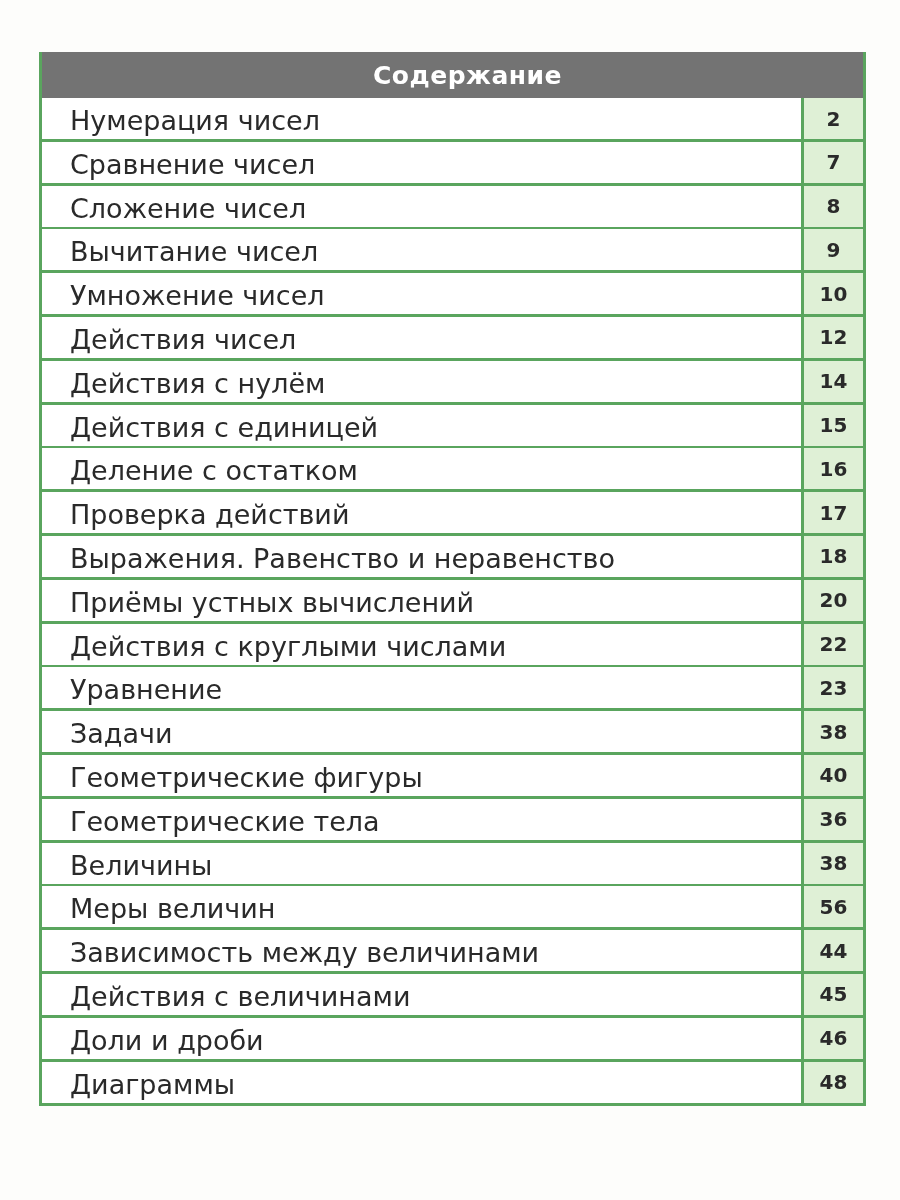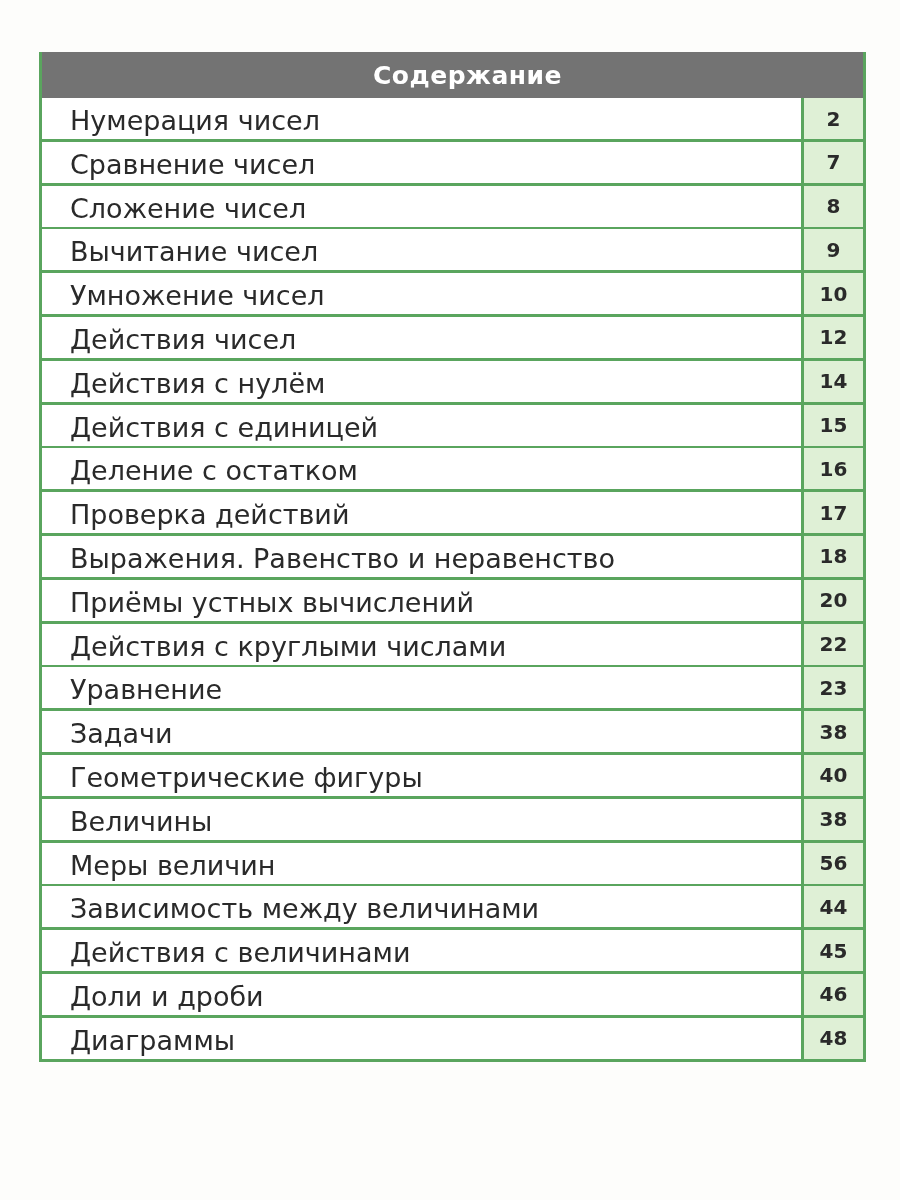--- a/index.html
+++ b/index.html
@@ -132,20 +132,24 @@
       </div>
       <div class="toc-row">
         <div class="toc-title">Задачи</div>
         <div class="toc-page">38</div>
       </div>
       <div class="toc-row">
         <div class="toc-title">Геометрические фигуры</div>
         <div class="toc-page">40</div>
       </div>
       <div class="toc-row">
+        <div class="toc-title">Геометрические тела</div>
+        <div class="toc-page">36</div>
+      </div>
+      <div class="toc-row">
         <div class="toc-title">Величины</div>
         <div class="toc-page">38</div>
       </div>
       <div class="toc-row">
         <div class="toc-title">Меры величин</div>
         <div class="toc-page">56</div>
       </div>
       <div class="toc-row">
         <div class="toc-title">Зависимость между величинами</div>
         <div class="toc-page">44</div>

